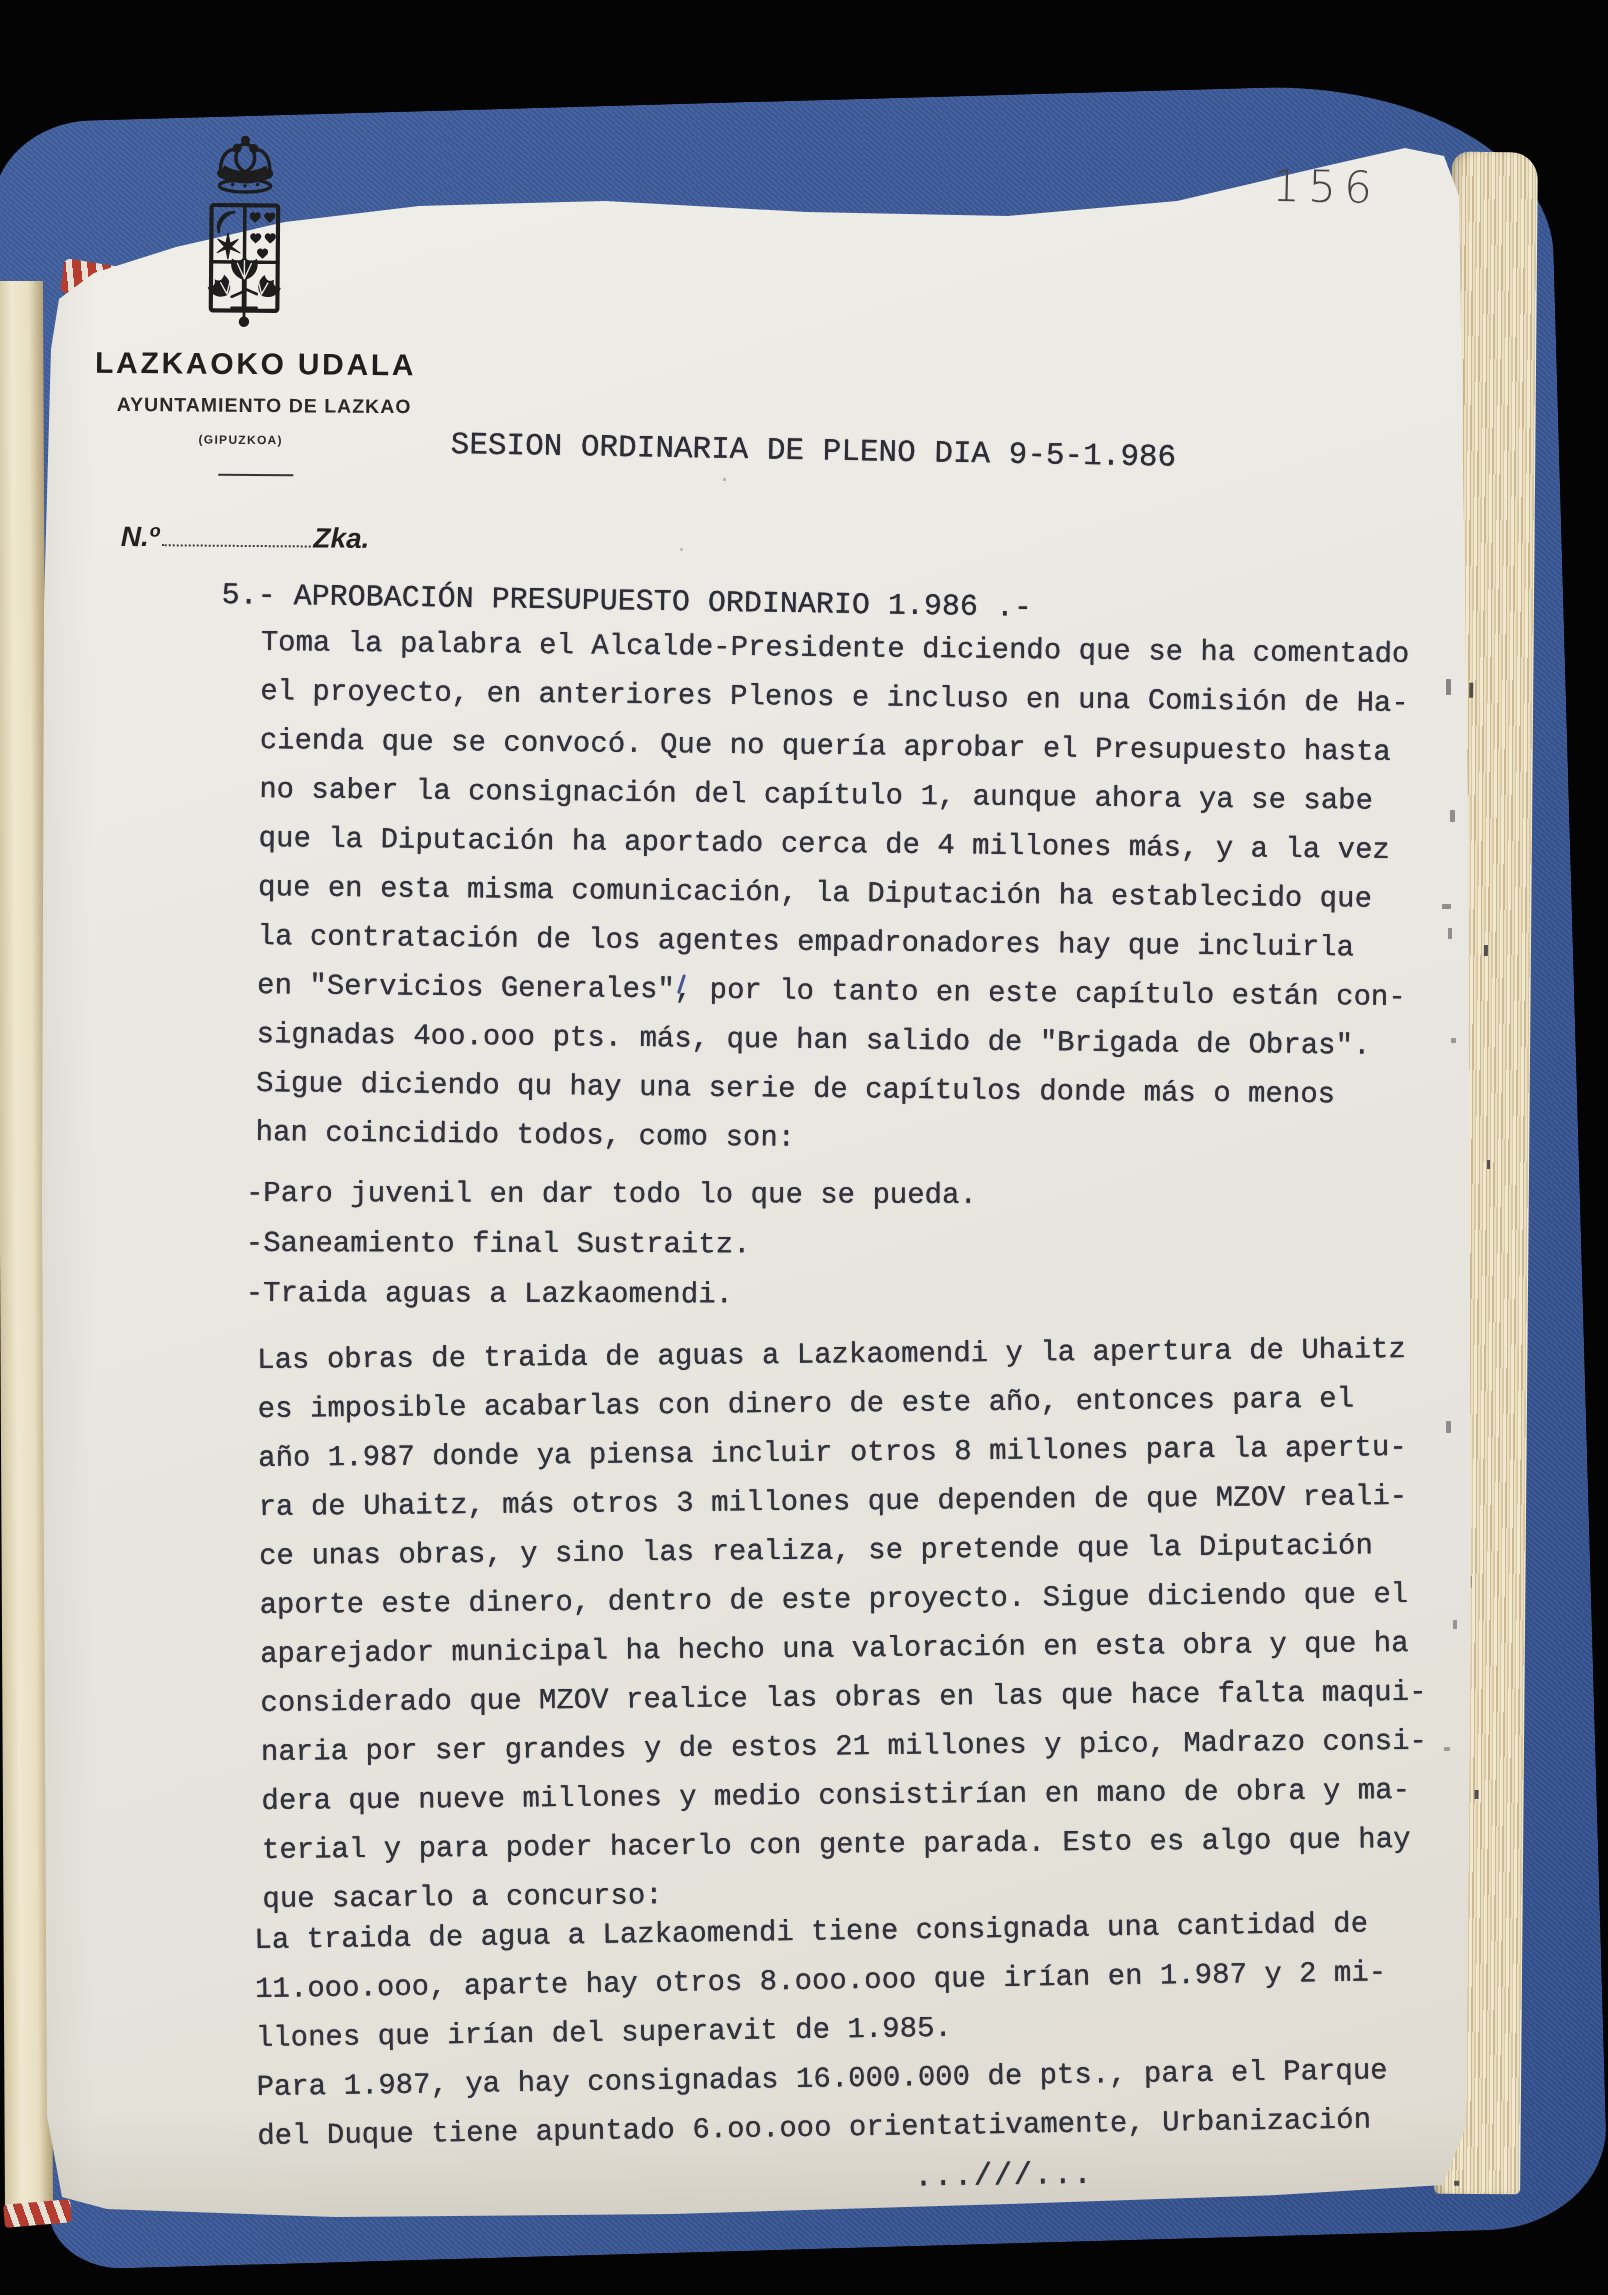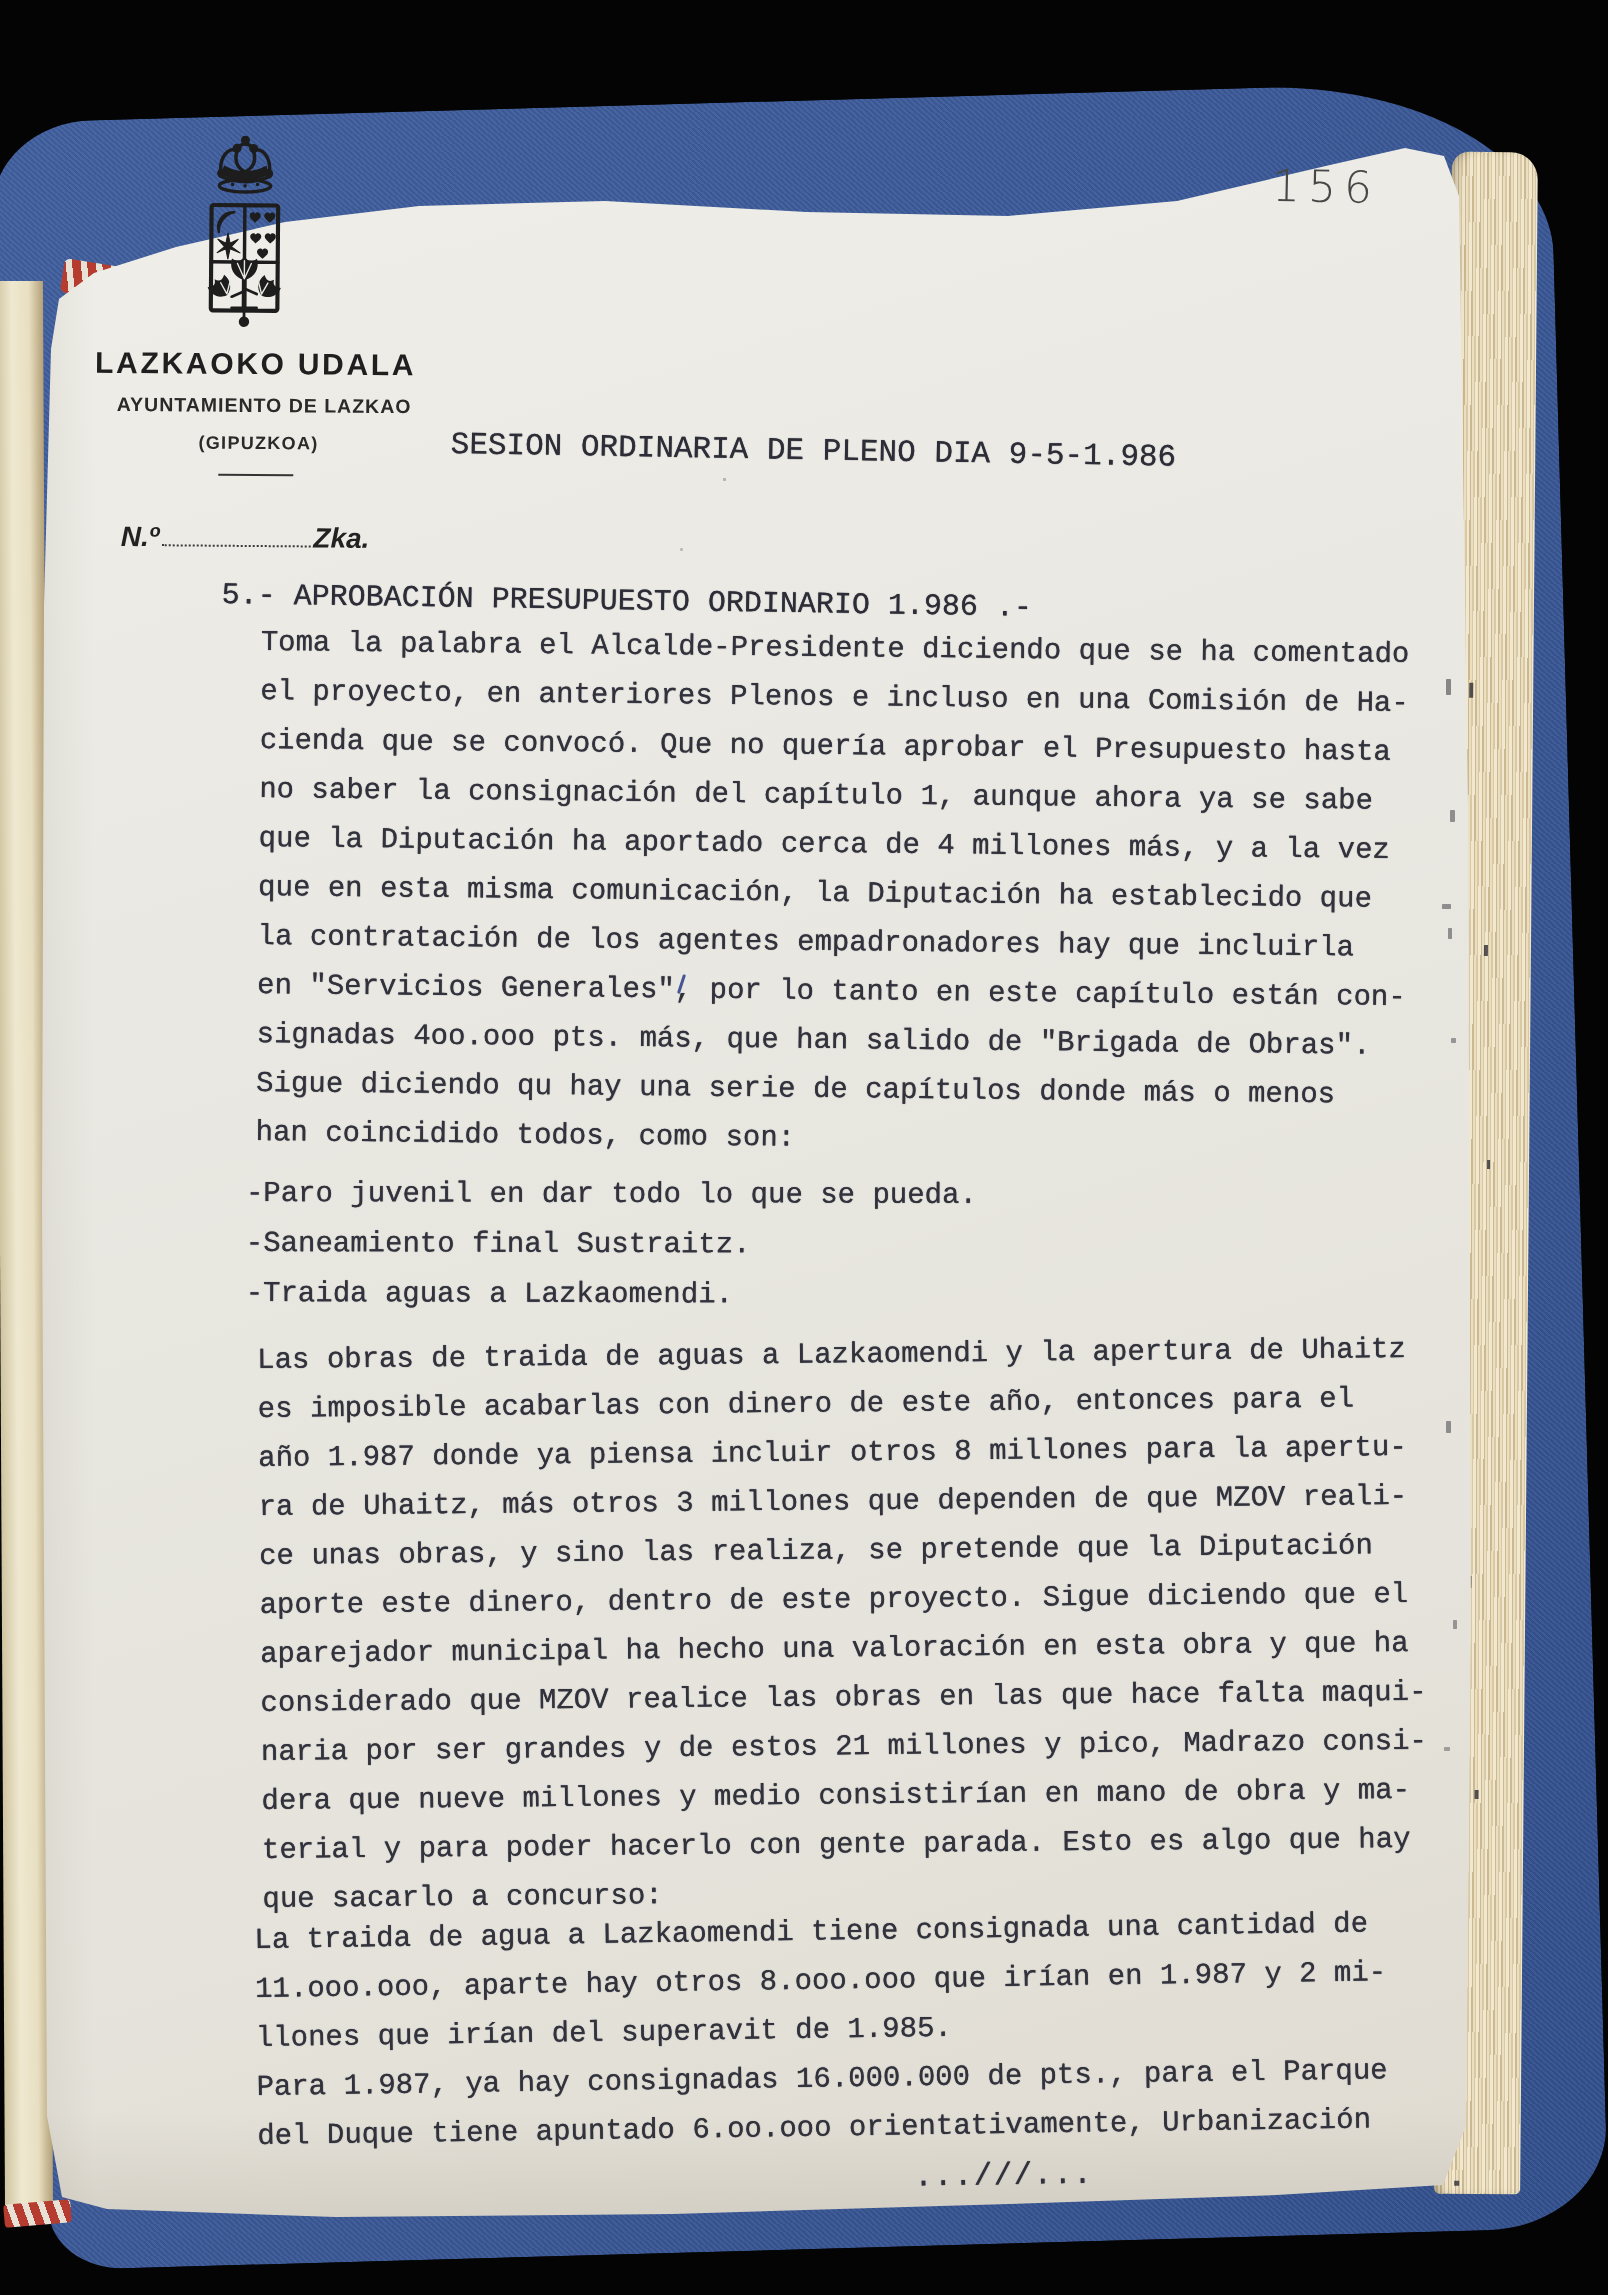--- a/index.html
+++ b/index.html
@@ -46,21 +46,21 @@
       linear-gradient(180deg,rgba(0,0,0,0) 92%,rgba(90,80,60,.18) 100%),
       linear-gradient(163deg,#f0efe9 0%,#e9e8e2 38%,#e5e3db 72%,#ded9cf 100%);}
 
   
   .letterhead{position:absolute;left:0;top:0;z-index:7;transform:rotate(.45deg);transform-origin:0 0;color:#1f1f1f;}
   .arms{position:absolute;left:196px;top:134px;width:101px;height:208px;}
   .brand-eu{position:absolute;left:98px;top:345px;font-size:30px;font-weight:bold;
             letter-spacing:2.7px;white-space:nowrap;}
   .brand-es{position:absolute;left:120px;top:392px;font-size:19.5px;font-weight:600;
             letter-spacing:1px;white-space:nowrap;color:#2a2a2a;}
-  .brand-prov{position:absolute;left:202px;top:431px;font-size:18px;font-weight:600;
+  .brand-prov{position:absolute;left:202px;top:431px;font-size:12px;font-weight:600;
             letter-spacing:1.3px;color:#2a2a2a;}
   .prov-rule{position:absolute;left:222px;top:472px;width:75px;height:2px;background:#333;}
   .refline{position:absolute;left:125px;top:516px;font-style:italic;font-weight:bold;
            font-size:28px;color:#222;white-space:nowrap;font-family:"Liberation Sans",sans-serif;}
   .refline .dots{display:inline-block;width:149px;border-bottom:2.7px dotted #3a3a3a;
            height:27px;margin:0 2.7px;}
 
   .page-number{position:absolute;left:1272px;top:161px;z-index:7;font-family:"DejaVu Sans",sans-serif;
            font-size:44px;font-weight:200;letter-spacing:8px;color:#474747;transform:rotate(1.2deg);}
 

